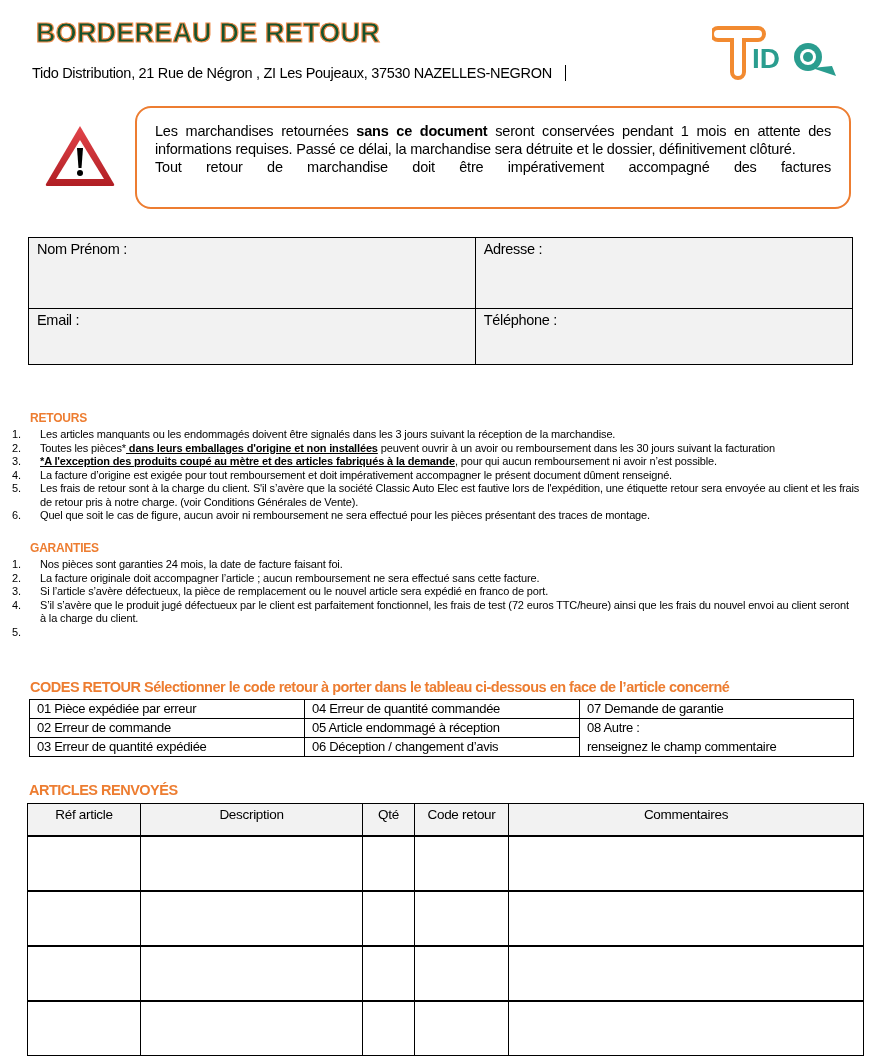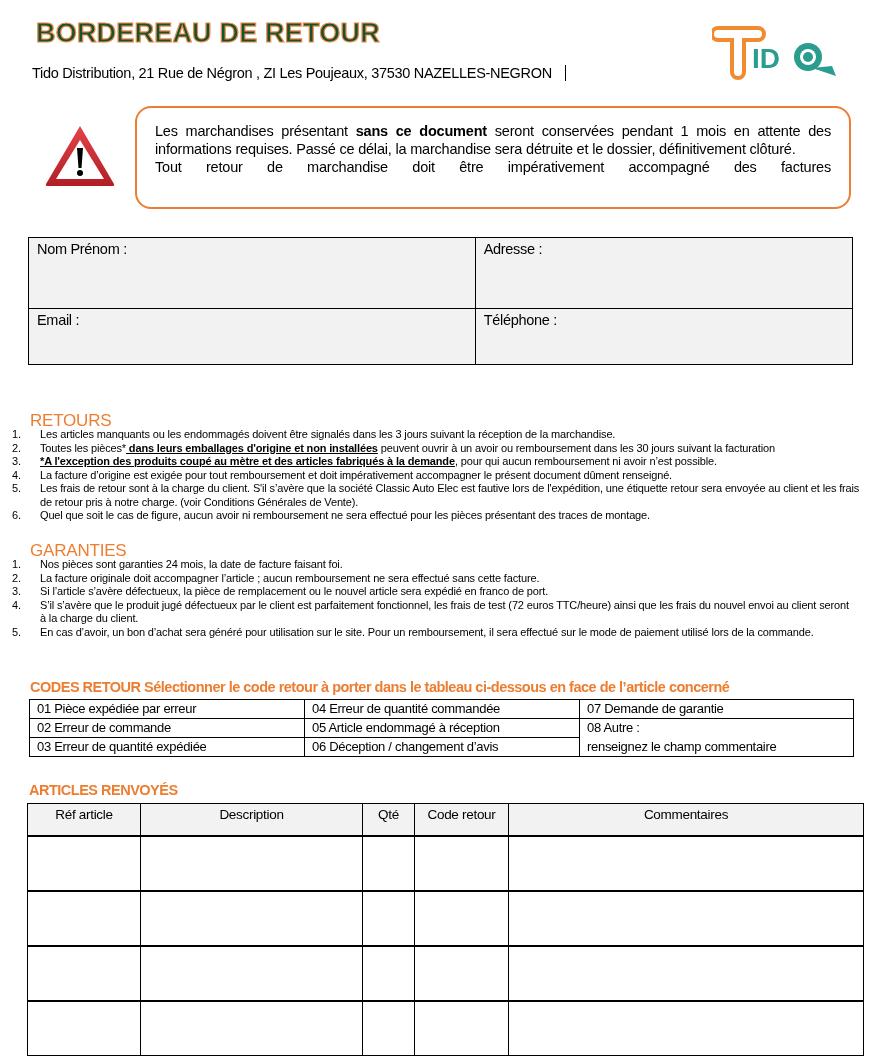--- a/index.html
+++ b/index.html
@@ -28,21 +28,21 @@
     .notice .last { text-align-last: justify; }
 
     table { border-collapse: collapse; }
     .client {
       position: absolute; left: 28px; top: 237px; width: 825px;
       font-size: 14.5px; letter-spacing: -0.3px;
     }
     .client td { border: 1px solid #000; background: #f2f2f2; vertical-align: top; padding: 3px 8px; }
 
     .sec-title {
-      position: absolute; font-weight: normal; color: #ed7d31; font-size: 17px; letter-spacing: -0.2px;
+      position: absolute; font-weight: bold; color: #ed7d31; font-size: 12px; letter-spacing: -0.2px;
     }
     .list { position: absolute; left: 0; font-size: 11px; line-height: 13.5px; letter-spacing: -0.15px; }
     .list li { list-style: none; position: relative; padding-left: 40px; }
     .list li .num { position: absolute; left: 12px; top: 0; }
     .u { font-weight: bold; text-decoration: underline; }
 
     .codes-title {
       position: absolute; left: 30px; top: 679px; font-size: 14.5px; color: #ed7d31;
       font-weight: bold; letter-spacing: -0.5px;
     }
@@ -85,21 +85,21 @@
     </linearGradient>
   </defs>
   <path d="M36 2 L70 60 Q71 62 68 62 L4 62 Q1 62 2 60 Z" fill="url(#wg)"></path>
   <path d="M36 16 L60 55 L12 55 Z" fill="#ffffff"></path>
   <path d="M33 24 L39 24 L37.5 44 L34.5 44 Z" fill="#000"></path>
   <circle cx="36" cy="49" r="3" fill="#000"></circle>
 </svg>
 
 <div class="notice">
   <p>
-    <span>Les marchandises présentant </span><b>sans ce document</b><span> seront conservées pendant 1 mois en attente des informations requises. Passé ce délai, la marchandise sera détruite et le dossier, définitivement clôturé.</span>
+    <span>Les marchandises retournées </span><b>sans ce document</b><span> seront conservées pendant 1 mois en attente des informations requises. Passé ce délai, la marchandise sera détruite et le dossier, définitivement clôturé.</span>
   </p>
   <p class="last">Tout retour de marchandise doit être impérativement accompagné des factures</p>
 </div>
 
 <table class="client">
   <tbody>
   <tr style="height:71px">
     <td>Nom Prénom :</td>
     <td colspan="2">Adresse :</td>
   </tr>
@@ -119,21 +119,21 @@
   <li><span class="num">5.</span><span>Les frais de retour sont à la charge du client. S'il s’avère que la société Classic Auto Elec est fautive lors de l'expédition, une étiquette retour sera envoyée au client et les frais de retour pris à notre charge. (voir Conditions Générales de Vente).</span></li>
   <li><span class="num">6.</span><span>Quel que soit le cas de figure, aucun avoir ni remboursement ne sera effectué pour les pièces présentant des traces de montage.</span></li>
 </ul>
 
 <div class="sec-title" style="left:30px; top:541px;">GARANTIES</div>
 <ul class="list" style="top:558px; width:855px;">
   <li><span class="num">1.</span><span>Nos pièces sont garanties 24 mois, la date de facture faisant foi.</span></li>
   <li><span class="num">2.</span><span>La facture originale doit accompagner l’article ; aucun remboursement ne sera effectué sans cette facture.</span></li>
   <li><span class="num">3.</span><span>Si l’article s’avère défectueux, la pièce de remplacement ou le nouvel article sera expédié en franco de port.</span></li>
   <li><span class="num">4.</span><span>S’il s’avère que le produit jugé défectueux par le client est parfaitement fonctionnel, les frais de test (72 euros TTC/heure) ainsi que les frais du nouvel envoi au client seront à la charge du client.</span></li>
-  <li><span class="num">5.</span><span>En cas d’avoir, un bon d’achat sera généré pour utilisation sur le site. Pour un remboursement, il sera effectué sur le mode de paiement utilisé lors de la commande.</span></li>
+  <li><span class="num">5.</span></li>
 </ul>
 
 <div class="codes-title">CODES RETOUR Sélectionner le code retour à porter dans le tableau ci-dessous en face de l’article concerné</div>
 <table class="codes">
   <tbody>
       <tr>
     <td style="width:275px">01 Pièce expédiée par erreur</td>
     <td style="width:275px">04 Erreur de quantité commandée</td>
     <td>07 Demande de garantie</td>
   </tr>

